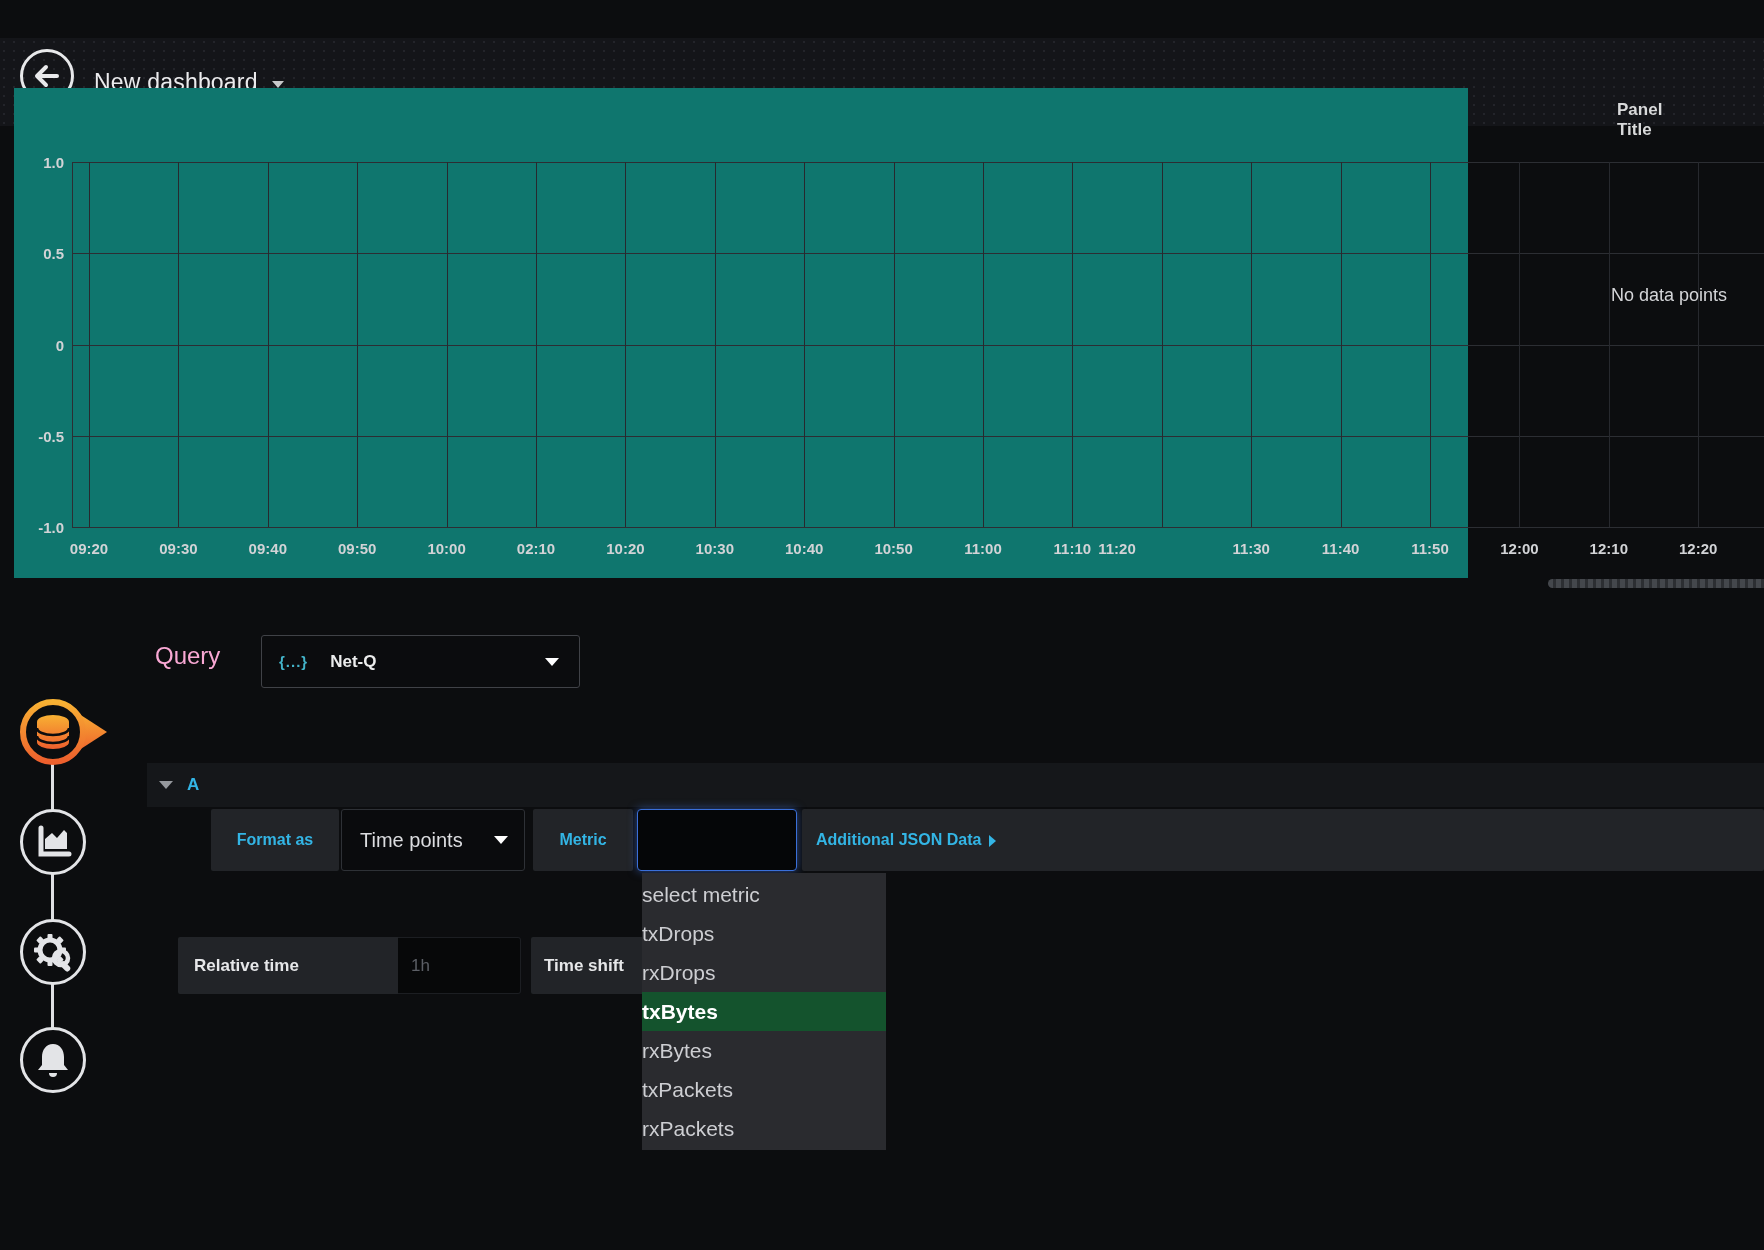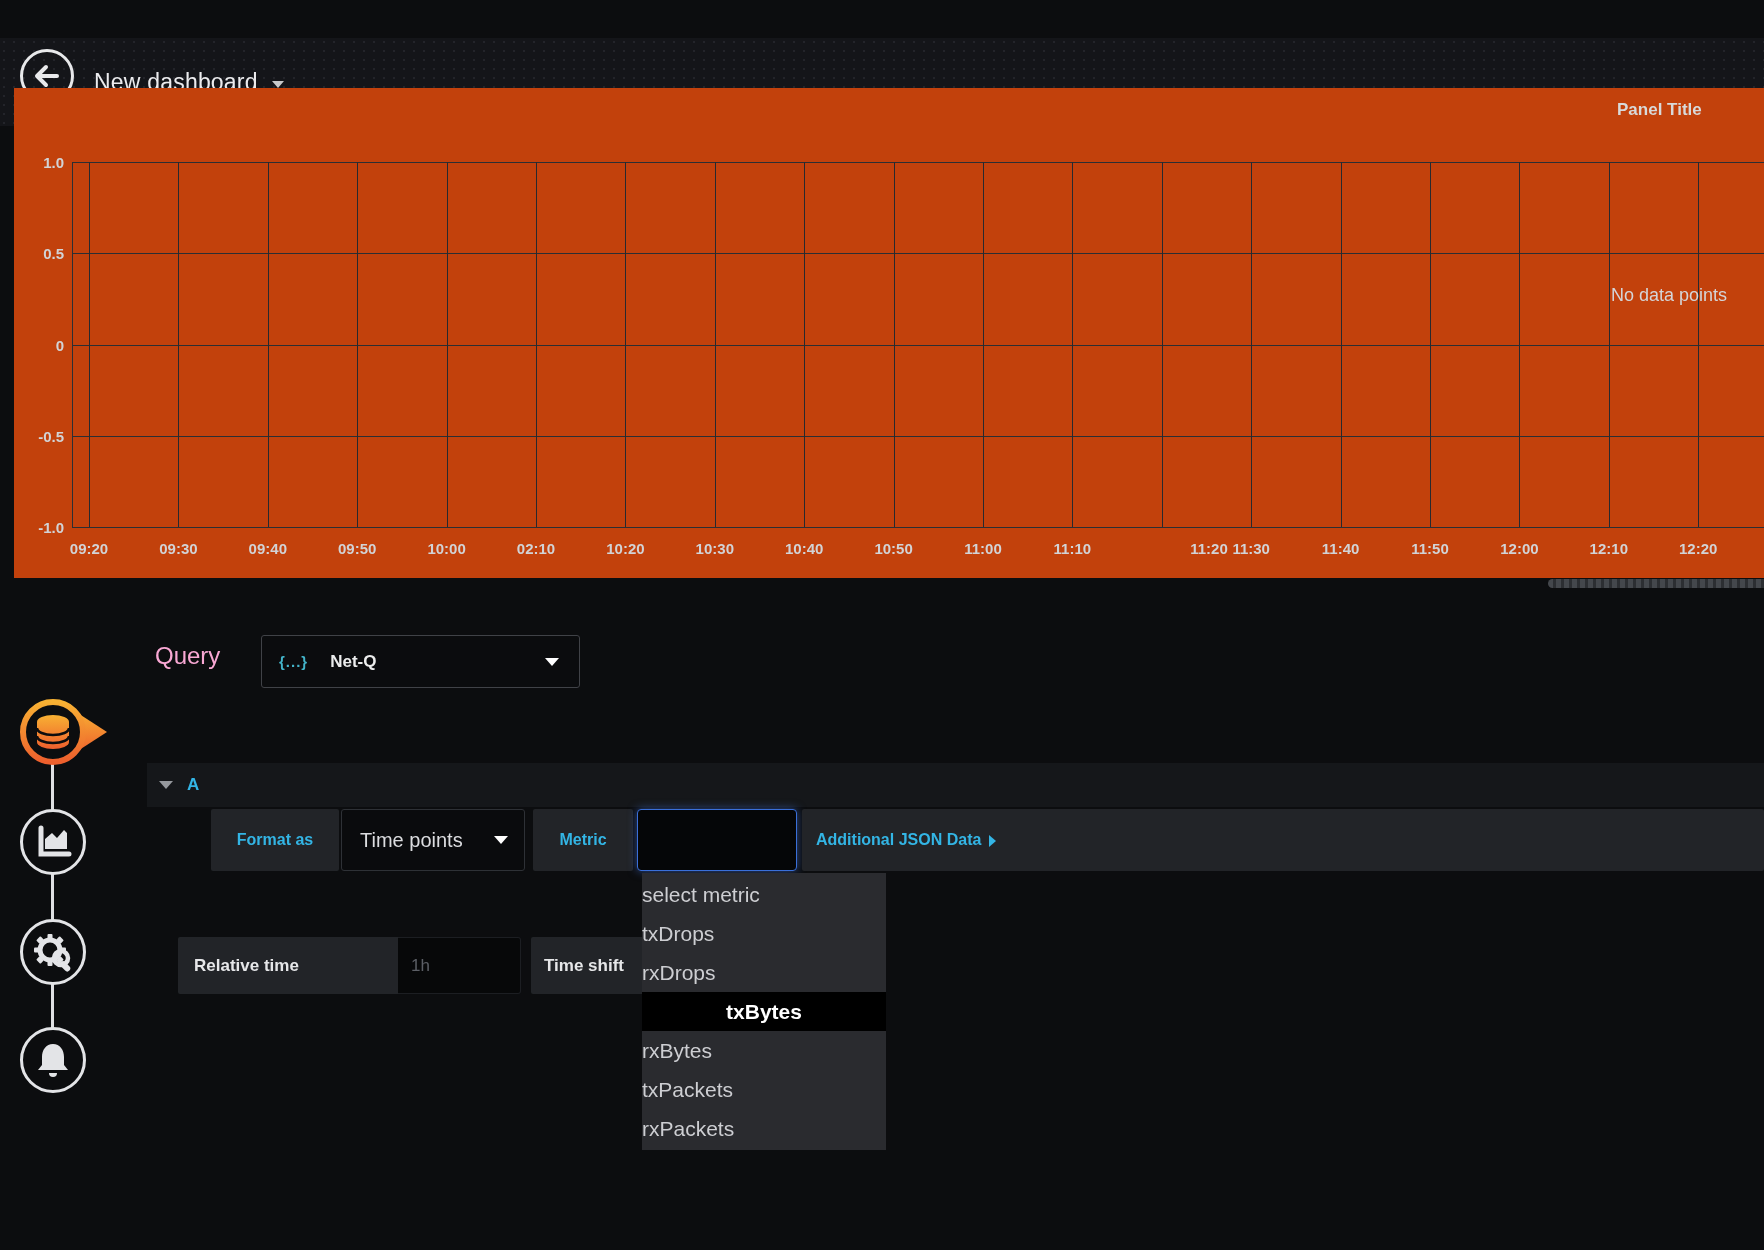--- a/index.html
+++ b/index.html
@@ -37,22 +37,22 @@
     font-size:23px; font-weight:500; color:#ececee; letter-spacing:.2px;
     cursor:pointer;
   }
   .title-caret {
     width:0; height:0; margin-left:14px; margin-top:4px;
     border-left:6px solid transparent; border-right:6px solid transparent;
     border-top:7px solid #c7c8ca;
   }
   
   .panel {
-    position:absolute; left:14px; top:88px; width:1750px; height:490px;
-    background:#c2410c;
+    position:absolute; left:14px; top:88px; width:1454px; height:490px;
+    background:#0f766e;
   }
   .panel-title {
     position:absolute; left:1603px; top:12px;
     font-size:17px; font-weight:bold; color:#d8d9da;
   }
   .no-data {
     position:absolute; left:1570px; top:197px; width:170px;
     font-size:18px; font-weight:500; color:#d4d5d8; text-align:center; z-index:3;
   }
   .plot {
@@ -139,21 +139,21 @@
   .shift-label { width:150px; margin-left:10px; justify-content:flex-start; padding-left:13px; }
   
   .menu {
     position:absolute; left:642px; top:873px; width:244px;
     background:#2a2b2f; z-index:10; padding:2px 0;
   }
   .menu-item {
     height:39px; line-height:39px; 
     font-size:21px; color:#cdced2; cursor:pointer; white-space:nowrap;
   }
-  .menu-item.hl { background:#000000; color:#ffffff; font-weight:bold;text-align:center; }
+  .menu-item.hl { background:#14532d; color:#ffffff; font-weight:bold; }
   svg { display:block; }
 </style>
 </head>
 <body>
 
 <div class="header">
   <div class="back-btn">
     <svg width="30" height="30" viewBox="0 0 30 30">
       <path d="M14 6 L5 15 L14 24" stroke="#e8e9eb" stroke-width="4" fill="none" stroke-linecap="round" stroke-linejoin="round"></path>
       <path d="M6 15 H25" stroke="#e8e9eb" stroke-width="4" stroke-linecap="round"></path>
@@ -198,21 +198,21 @@
       <div class="xtick" style="left: 642.8px;">10:30</div>
       <div class="vgrid" style="left: 732.2px;"></div>
       <div class="xtick" style="left: 732.2px;">10:40</div>
       <div class="vgrid" style="left: 821.6px;"></div>
       <div class="xtick" style="left: 821.6px;">10:50</div>
       <div class="vgrid" style="left: 911px;"></div>
       <div class="xtick" style="left: 911px;">11:00</div>
       <div class="vgrid" style="left: 1000.4px;"></div>
       <div class="xtick" style="left: 1000.4px;">11:10</div>
       <div class="vgrid" style="left: 1089.8px;"></div>
-      <div class="xtick" style="left: 1137px;">11:20</div>
+      <div class="xtick" style="left: 1045px;">11:20</div>
       <div class="vgrid" style="left: 1179.2px;"></div>
       <div class="xtick" style="left: 1179.2px;">11:30</div>
       <div class="vgrid" style="left: 1268.6px;"></div>
       <div class="xtick" style="left: 1268.6px;">11:40</div>
       <div class="vgrid" style="left: 1358px;"></div>
       <div class="xtick" style="left: 1358px;">11:50</div>
       <div class="vgrid" style="left: 1447.4px;"></div>
       <div class="xtick" style="left: 1447.4px;">12:00</div>
       <div class="vgrid" style="left: 1536.8px;"></div>
       <div class="xtick" style="left: 1536.8px;">12:10</div>

